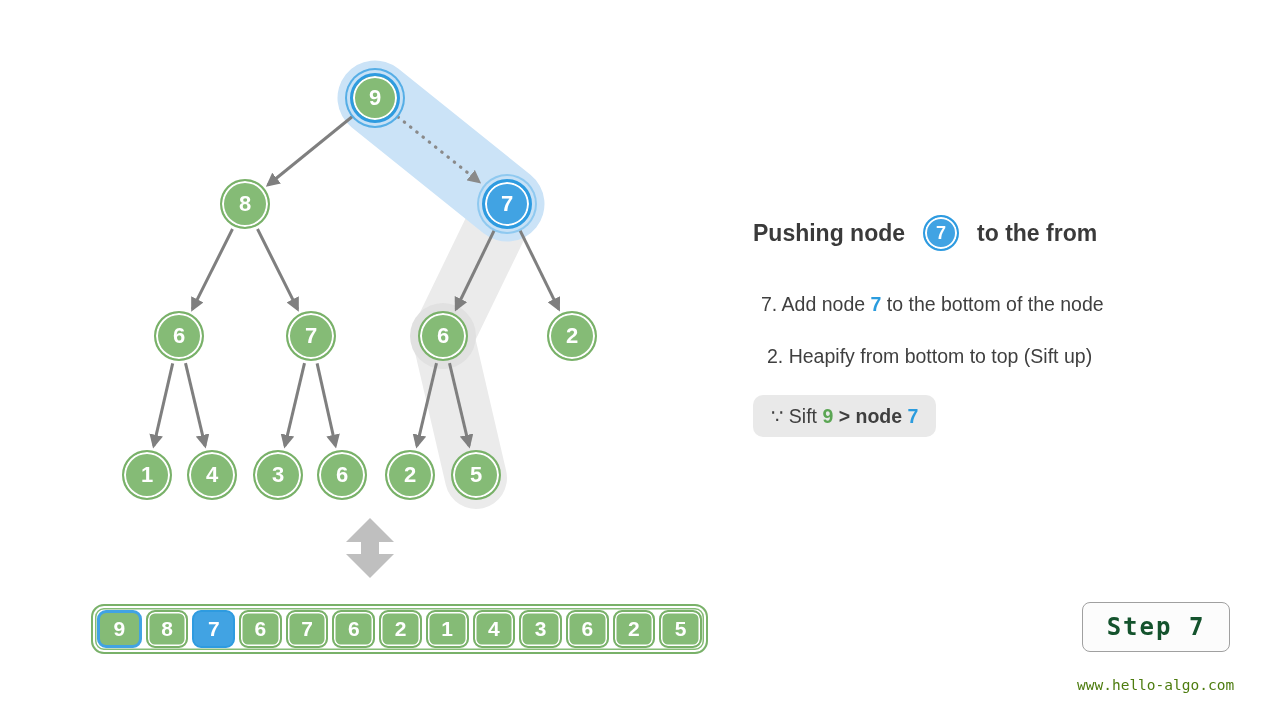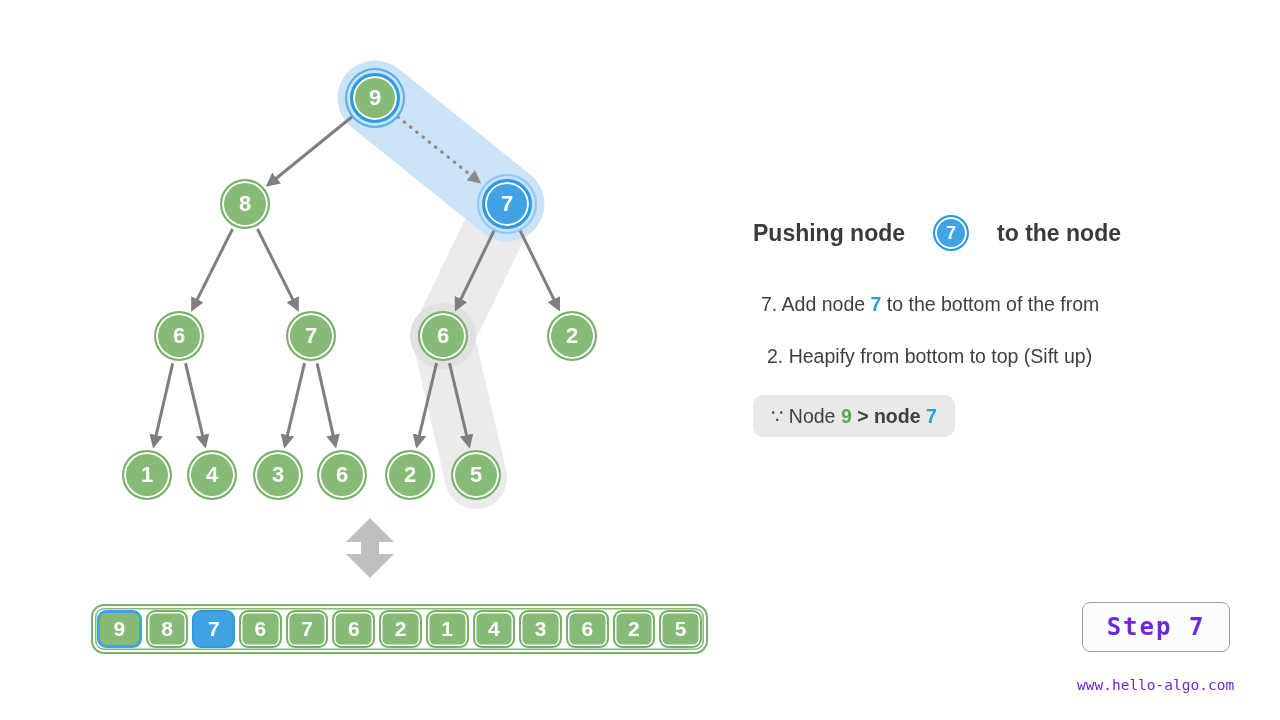--- a/index.html
+++ b/index.html
@@ -38,21 +38,21 @@
     background: #85BB76; border: 2px solid #79B169;
     box-shadow: inset 0 0 0 1.5px #ffffff;
     display: flex; align-items: center; justify-content: center;
     color: #fff; font-weight: bold; font-size: 21px;
   }
   .cell.c-rootcmp { border: 3px solid #41A3E3; box-shadow: none; }
   .cell.c-new { background: #41A3E3; border-color: #2E9BE0; box-shadow: none; }
   
   .panel-title {
     position: absolute; left: 753px; top: 215px; height: 36px;
-    display: flex; align-items: center; gap: 28px;
+    display: flex; align-items: center; gap: 18px;
     font-size: 23px; font-weight: bold; color: #3A3A3A; white-space: nowrap; z-index: 3;
   }
   .title-badge {
     width: 36px; height: 36px; border-radius: 50%; box-sizing: border-box;
     background: #41A3E3; border: 2px solid #2E9BE0;
     box-shadow: inset 0 0 0 2px #ffffff;
     display: flex; align-items: center; justify-content: center;
     color: #fff; font-size: 18px; font-weight: bold;
   }
   .instruction {
@@ -65,25 +65,25 @@
     position: absolute; left: 753px; top: 395px; height: 42px;
     background: #E9E9E9; border-radius: 10px; padding: 0 18px;
     display: flex; align-items: center; font-size: 19.5px; color: #3F3F3F;
     white-space: nowrap; z-index: 3;
   }
   .step-button {
     position: absolute; left: 1082px; top: 602px; width: 148px; height: 50px;
     box-sizing: border-box; border: 1.5px solid #A0A0A0; border-radius: 8px;
     background: #FCFCFC; display: flex; align-items: center; justify-content: center;
     font-family: "DejaVu Sans Mono", monospace; font-weight: bold;
-    font-size: 24px; color: #6d28d9; letter-spacing: 2px; z-index: 3; cursor: default;
+    font-size: 24px; color: #14532d; letter-spacing: 2px; z-index: 3; cursor: default;
   }
   .watermark {
     position: absolute; left: 1077px; top: 677px;
-    font-family: "DejaVu Sans Mono", monospace; font-size: 14.5px; color: #6d28d9;
+    font-family: "DejaVu Sans Mono", monospace; font-size: 14.5px; color: #4d7c0f;
     z-index: 3; white-space: nowrap;
   }
 </style>
 </head>
 <body>
 
 <div id="stage">
 
   <svg id="tree-svg" width="760" height="620" viewBox="0 0 760 620">
     <defs>
@@ -148,34 +148,34 @@
     <div class="cell">4</div>
     <div class="cell">3</div>
     <div class="cell">6</div>
     <div class="cell">2</div>
     <div class="cell">5</div>
   </div>
 
   <div class="panel-title">
     <span>Pushing node</span>
     <span class="title-badge">7</span>
-    <span>to the node</span>
+    <span>to the from</span>
   </div>
 
   <div class="instruction" style="top:293px;">
-    <span>7. Add node </span><span class="hl-blue">7</span><span> to the bottom of the from</span>
+    <span>7. Add node </span><span class="hl-blue">7</span><span> to the bottom of the node</span>
   </div>
 
   <div class="instruction" style="top:345px;margin-left:6px;">
     <span>2. Heapify from bottom to top (Sift up)</span><span class="hl-blue"></span><span></span>
   </div>
 
   <div class="note-box">
     <span>∵</span>
-      <span style="white-space:pre;"> Node </span>
+      <span style="white-space:pre;"> Sift </span>
       <span class="hl-green">9</span>
       <span style="white-space:pre;font-weight:bold;"> &gt; node </span>
       <span class="hl-blue">7</span>
   </div>
 
   <div class="step-button">Step 7</div>
 
   <div class="watermark">www.hello-algo.com</div>
 
 </div>

